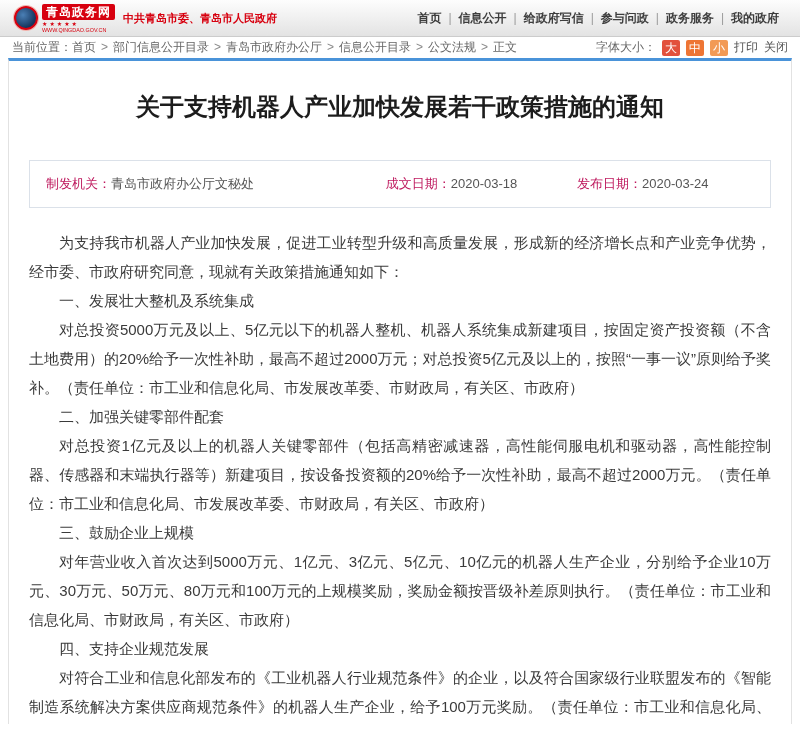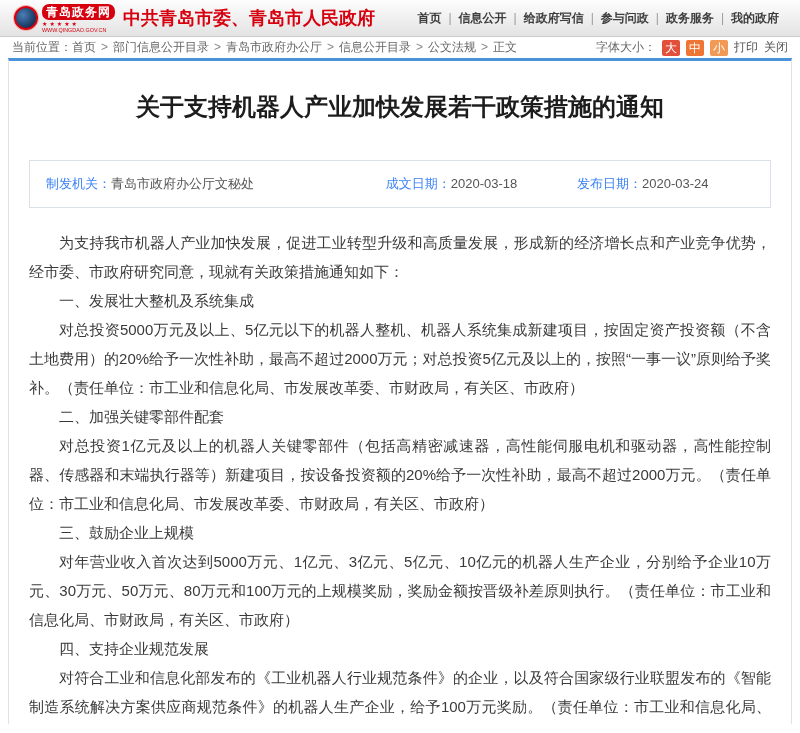--- a/index.html
+++ b/index.html
@@ -10,24 +10,24 @@
 
   
   .site-header { height:37px; background:linear-gradient(#fdfdfd,#e3e3e3);
     border-bottom:1px solid #cccccc; display:flex; align-items:center; padding:0 14px; }
   .logo-area { display:flex; align-items:center; }
   .globe { width:24px; height:24px; border-radius:50%;
     background:radial-gradient(circle at 35% 35%, #4a7fb5 0%, #16365e 70%);
     border:2px solid #d7000f; box-shadow:0 0 0 1px #f3b2ac; flex:0 0 auto; }
   .logo-text { display:flex; flex-direction:column; margin-left:4px; line-height:1; }
   .logo-badge { background:#d7000f; color:#fff; font-weight:bold; font-size:12px;
-    padding:2px 4px; border-radius:7px; letter-spacing:1px; }
+    padding:2px 4px; border-radius:2px; letter-spacing:1px; }
   .logo-stars { color:#d7000f; font-size:6px; letter-spacing:2px; margin-top:1px; }
   .logo-url { color:#d7000f; font-size:6px; transform:scale(.9); transform-origin:left; }
-  .org-title { color:#d7000f; font-weight:bold; font-size:18px; margin-left:8px; }
+  .org-title { color:#d7000f; font-weight:bold; font-size:11px; margin-left:8px; }
   .top-nav { margin-left:auto; font-size:12px; font-weight:bold; display:flex; align-items:center; }
   .nav-item { color:#3d3d3d; text-decoration:none; margin:0 7px; cursor:pointer; }
   .nav-sep { color:#9a9a9a; font-weight:normal; }
 
   
   .crumb-row { height:21px; display:flex; align-items:center; padding:0 12px; font-size:12px; color:#666; }
   .crumb-prefix { color:#666; }
   .crumb-item { color:#666; text-decoration:none; cursor:pointer; }
   .crumb-item.current { cursor:default;margin-top:40px; }
   .crumb-sep { margin:0 5px; color:#8a8a8a; }
@@ -40,21 +40,21 @@
   
   .content-box { margin:0 8px; border-top:3px solid #4a93d9; border-left:1px solid #e2e2e2;
     border-right:1px solid #e2e2e2; background:#fff; height:666px; overflow:hidden; }
   .doc-title { text-align:center; font-size:24px; font-weight:bold; color:#1c1c1c;
     margin:30px 30px 0; font-family:"Liberation Serif","DejaVu Serif",serif; }
 
   .meta-box { margin:37px 20px 0; border:1px solid #dbe1e9; padding:8px 16px;
     font-size:13px; color:#333; }
   .meta-row { display:flex; line-height:30px; }
   .mc1 { width:48%; } .mc2 { width:27%; } .mc3 { flex:1; }
-  .meta-label { color:#3b82f6; }
+  .meta-label { color:#be185d; }
   .meta-value { color:#555; }
 
   .article { margin:20px 20px 0; font-size:15px; line-height:29px; color:#3a3a3a;
     text-align:justify; }
   .article p { margin:0; text-indent:2em; }
   .article p.salutation { text-indent:0; }
 </style>
 </head>
 <body>
 

